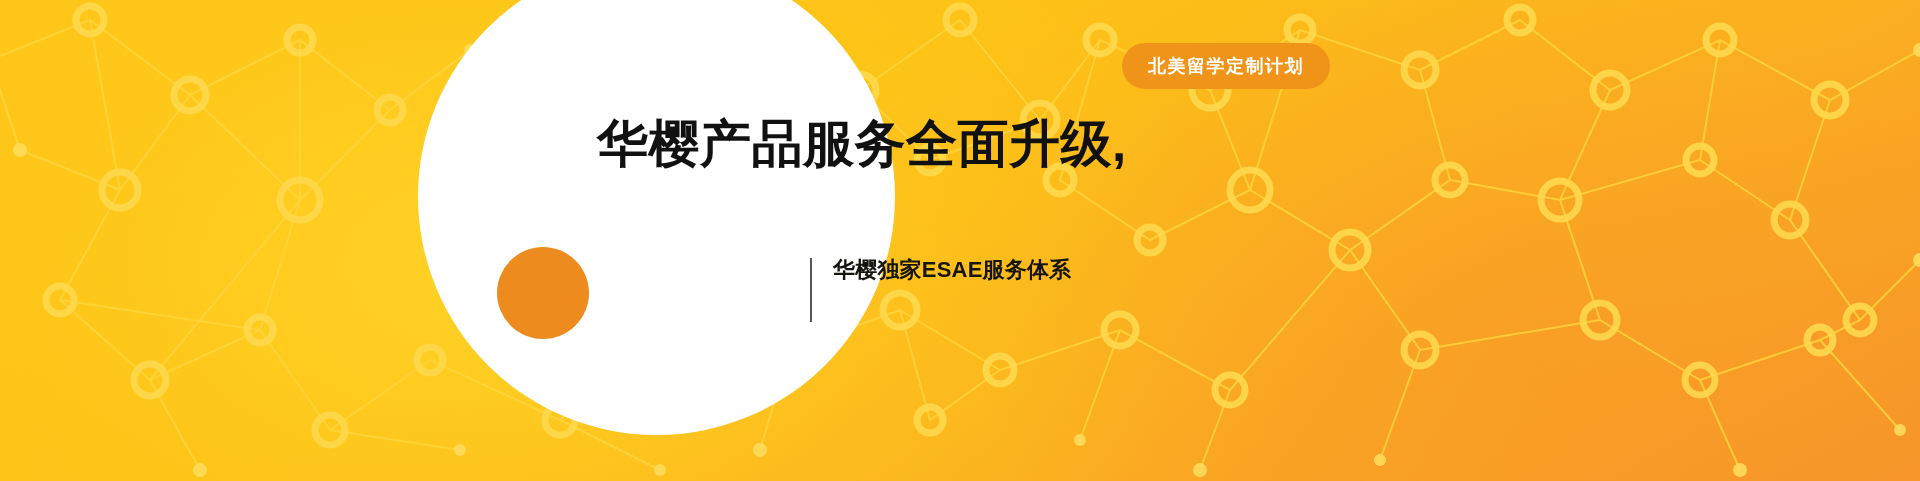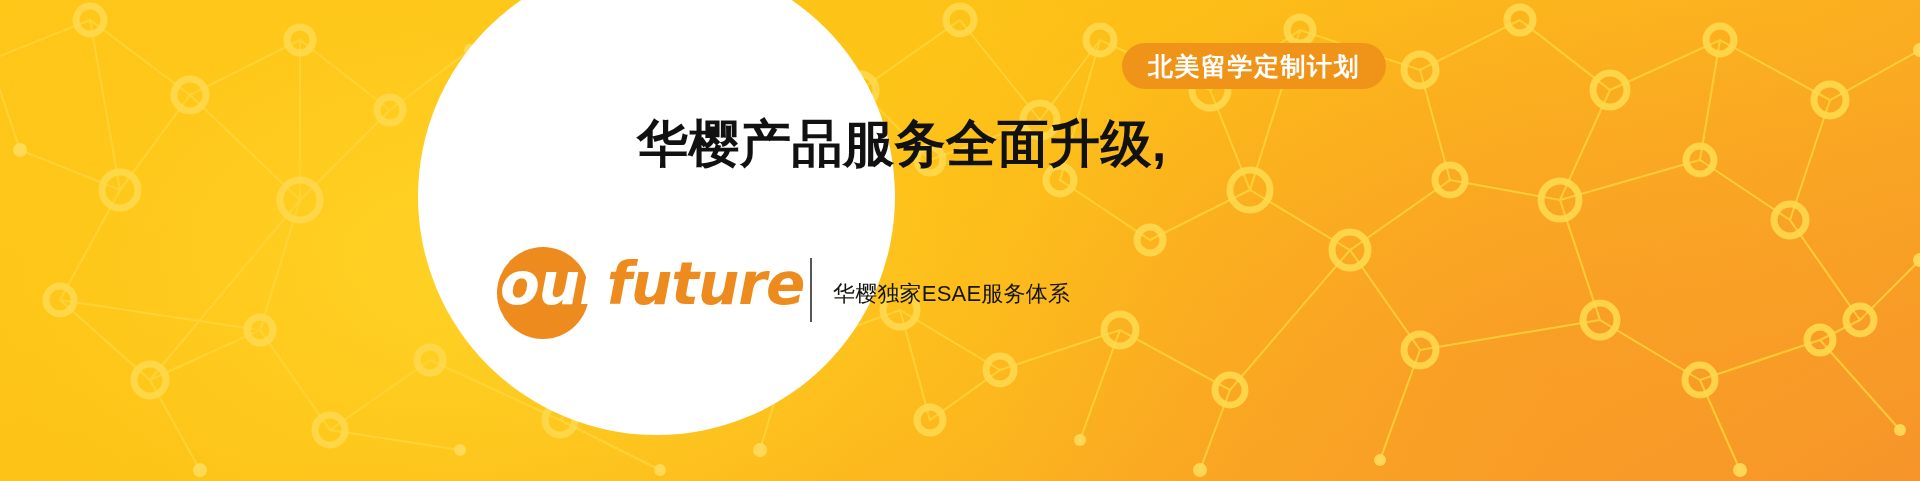--- a/index.html
+++ b/index.html
@@ -76,41 +76,40 @@
     left: 1122px;
     top: 43px;
     height: 46px;
     padding: 0 26px;
     display: flex;
     align-items: center;
     justify-content: center;
     border-radius: 23px;
     background: #F09419;
     color: #ffffff;
-    font-size: 25px;
+    font-size: 18px;
     font-weight: bold;
     letter-spacing: 1.5px;
     white-space: nowrap;
   }
 
   
   .headline {
     position: absolute;
     left: 597px;
     top: 112px;
     color: #111111;
     font-size: 51px;
     font-weight: bold;
     line-height: 63px;
     letter-spacing: 0.5px;
     white-space: nowrap;
   }
   .headline .line {
     display: block;
-    margin-left: 40px;
   }
 
   
   .logo-lockup {
     position: absolute;
     left: 500px;
     top: 255px;
     display: flex;
     align-items: center;
   }
@@ -139,25 +138,25 @@
     width: 2px;
     height: 64px;
     background: #3a3a38;
     opacity: .85;
   }
 
   
   .subtitle {
     position: absolute;
     left: 833px;
-    top: 276px;
+    top: 252px;
     color: #15150f;
     font-size: 22px;
     line-height: 35px;
-    font-weight: normal;
+    font-weight: bold;
     letter-spacing: 0.2px;
     white-space: nowrap;
   }
   .subtitle .sub-line { display: block; }
 </style>
 </head>
 <body>
 
 <div class="banner">
 
@@ -281,25 +280,20 @@
   <div class="logo-dot"></div>
 
   <div class="badge">
     <span>北美留学定制计划</span>
   </div>
 
   <div class="headline">
     <span class="line">华樱产品服务全面升级,</span>
   </div>
 
-  <div class="logo-lockup">
-    <div class="logo-wordmark">
-      <span class="logo-our">our</span><span class="logo-future">future</span>
-    </div>
-  </div>
 
   <div class="logo-divider"></div>
 
   <div class="subtitle">
     <span class="sub-line">华樱独家ESAE服务体系</span>
   </div>
 
 </div>
 
 </body></html>

